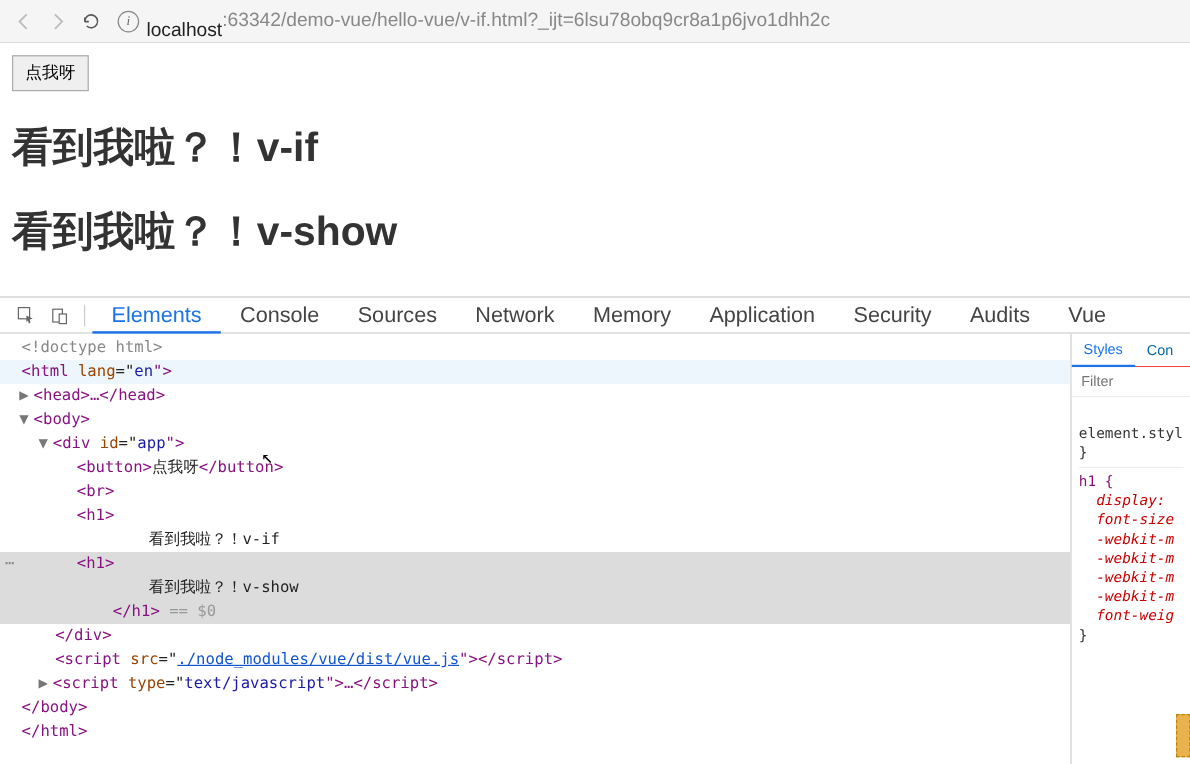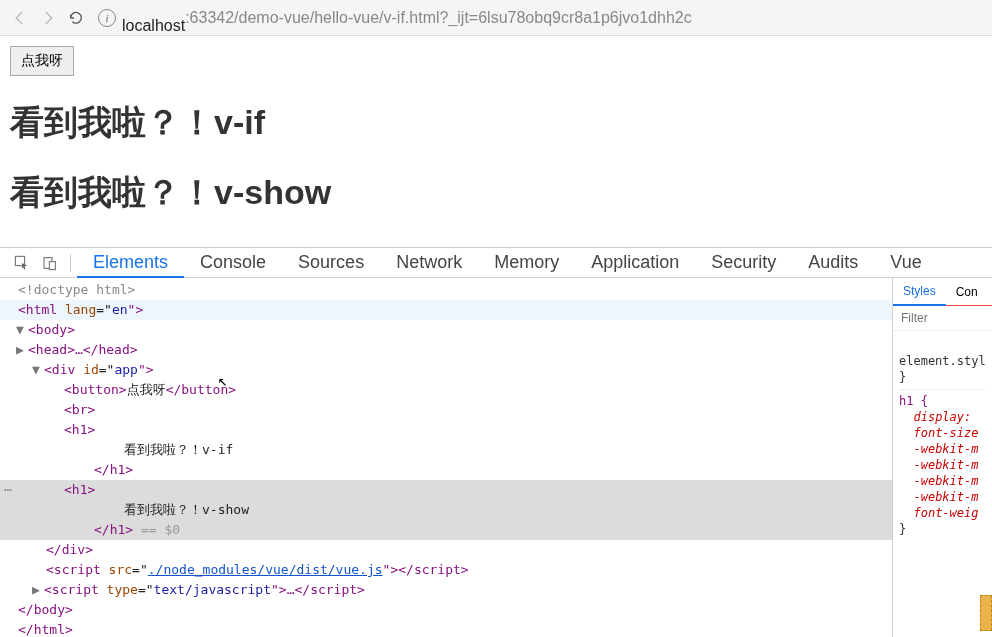--- a/index.html
+++ b/index.html
@@ -43,21 +43,21 @@
 .link { color:#1155cc; text-decoration: underline;}
 .grayed { color:#888; }
 .eq0 { color:#999; }
 .dots-margin { position:absolute; left:0; width:16px; text-align:center; color:#888; }
 
 .cursor-arrow { position:absolute; top:93px; left:218px; font-size:16px; color:#000; pointer-events:none;}
 
 
 .styles-sidebar { width:100px; border-left:1px solid #d0d0d0; display:flex; flex-direction:column; font-size:12px; overflow:hidden;}
 .styles-tabs { display:flex; height:28px; border-bottom:1px solid #ef4444; }
-.styles-tab { padding:0 10px; height:28px; display:flex; align-items:center; color:#000000;}
+.styles-tab { padding:0 10px; height:28px; display:flex; align-items:center; color:#0369a1;}
 .styles-tab.active { border-bottom:2px solid #1a73e8; color:#1a73e8; margin-bottom:-1px;}
 .filter-box { border-bottom:1px solid #eee; }
 .filter-box input { border:none; padding:5px 8px; width:100%; font-size:12px; outline:none; color:#888;}
 .style-rules { padding:4px 6px; font-family: Menlo, Consolas, monospace; font-size:12px; line-height:16px; color:#333; white-space:pre; overflow:hidden;}
 .style-rules .sel { color:#881280; }
 .style-rules .prop { color:#c80000; font-style: italic; }
 .rule-block { border-bottom:1px solid #eee; padding:2px 0 4px 0; margin-bottom:3px;}
 
 .orange-bar { position:absolute; right:0; bottom:6px; width:12px; height:36px; background:#e9b24d; border:1px dashed #b8860b; }
 
@@ -119,29 +119,28 @@
     <div class="dev-tab">Security</div>
     <div class="dev-tab">Audits</div>
     <div class="dev-tab">Vue</div>
   </div>
 
   <div class="devtools-body">
 
     <div class="elements-panel">
       <div class="dom-line"><span class="grayed">&lt;!doctype html&gt;</span></div>
       <div class="dom-line highlight-line"><span class="tag">&lt;</span><span class="tag">html</span><span class="attr-name"> lang</span><span class="plain">="</span><span class="attr-val">en</span><span class="tag">"&gt;</span></div>
+      <div class="dom-line" style="padding-left:30px"><span class="toggle">▶</span><span class="tag">&lt;</span><span class="tag">head</span><span class="tag">&gt;…&lt;/</span><span class="tag">head</span><span class="tag">&gt;</span></div>
       <div class="dom-line" style="padding-left:30px"><span class="toggle">▼</span><span class="tag">&lt;</span><span class="tag">body</span><span class="tag">&gt;</span></div>
-      <div class="dom-line" style="padding-left:30px"><span class="toggle">▶</span><span class="tag">&lt;</span><span class="tag">head</span><span class="tag">&gt;…&lt;/</span><span class="tag">head</span><span class="tag">&gt;</span></div>
       <div class="dom-line" style="padding-left:46px"><span class="toggle">▼</span><span class="tag">&lt;</span><span class="tag">div</span><span class="attr-name"> id</span><span class="plain">="</span><span class="attr-val">app</span><span class="tag">"&gt;</span></div>
       <div class="dom-line" style="padding-left:64px"><span class="tag">&lt;</span><span class="tag">button</span><span class="tag">&gt;</span><span class="plain">点我呀</span><span class="tag">&lt;/</span><span class="tag">button</span><span class="tag">&gt;</span></div>
       <div class="cursor-arrow">↖</div>
       <div class="dom-line" style="padding-left:64px"><span class="tag">&lt;</span><span class="tag">br</span><span class="tag">&gt;</span></div>
       <div class="dom-line" style="padding-left:64px"><span class="tag">&lt;</span><span class="tag">h1</span><span class="tag">&gt;</span></div>
       <div class="dom-line" style="padding-left:124px"><span class="plain">看到我啦？！v-if</span></div>
-      <div class="dom-line" style="padding-left:94px"><span class="tag">&lt;/</span><span class="tag">h1</span><span class="tag">&gt;</span></div>
       <div class="dom-line selected-block" style="padding-left:64px; position:relative;"><span class="dots-margin">⋯</span><span class="tag">&lt;</span><span class="tag">h1</span><span class="tag">&gt;</span></div>
       <div class="dom-line selected-block" style="padding-left:124px"><span class="plain">看到我啦？！v-show</span></div>
       <div class="dom-line selected-block" style="padding-left:94px"><span class="tag">&lt;/</span><span class="tag">h1</span><span class="tag">&gt;</span><span class="eq0"> == $0</span></div>
       <div class="dom-line" style="padding-left:46px"><span class="tag">&lt;/</span><span class="tag">div</span><span class="tag">&gt;</span></div>
       <div class="dom-line" style="padding-left:46px"><span class="tag">&lt;</span><span class="tag">script</span><span class="attr-name"> src</span><span class="plain">="</span><span class="link">./node_modules/vue/dist/vue.js</span><span class="tag">"&gt;&lt;/</span><span class="tag">script</span><span class="tag">&gt;</span></div>
       <div class="dom-line" style="padding-left:46px"><span class="toggle">▶</span><span class="tag">&lt;</span><span class="tag">script</span><span class="attr-name"> type</span><span class="plain">="</span><span class="attr-val">text/javascript</span><span class="tag">"&gt;…&lt;/</span><span class="tag">script</span><span class="tag">&gt;</span></div>
       <div class="dom-line" style="padding-left:18px"><span class="tag">&lt;/</span><span class="tag">body</span><span class="tag">&gt;</span></div>
       <div class="dom-line"><span class="tag">&lt;/</span><span class="tag">html</span><span class="tag">&gt;</span></div>
     </div>
 

